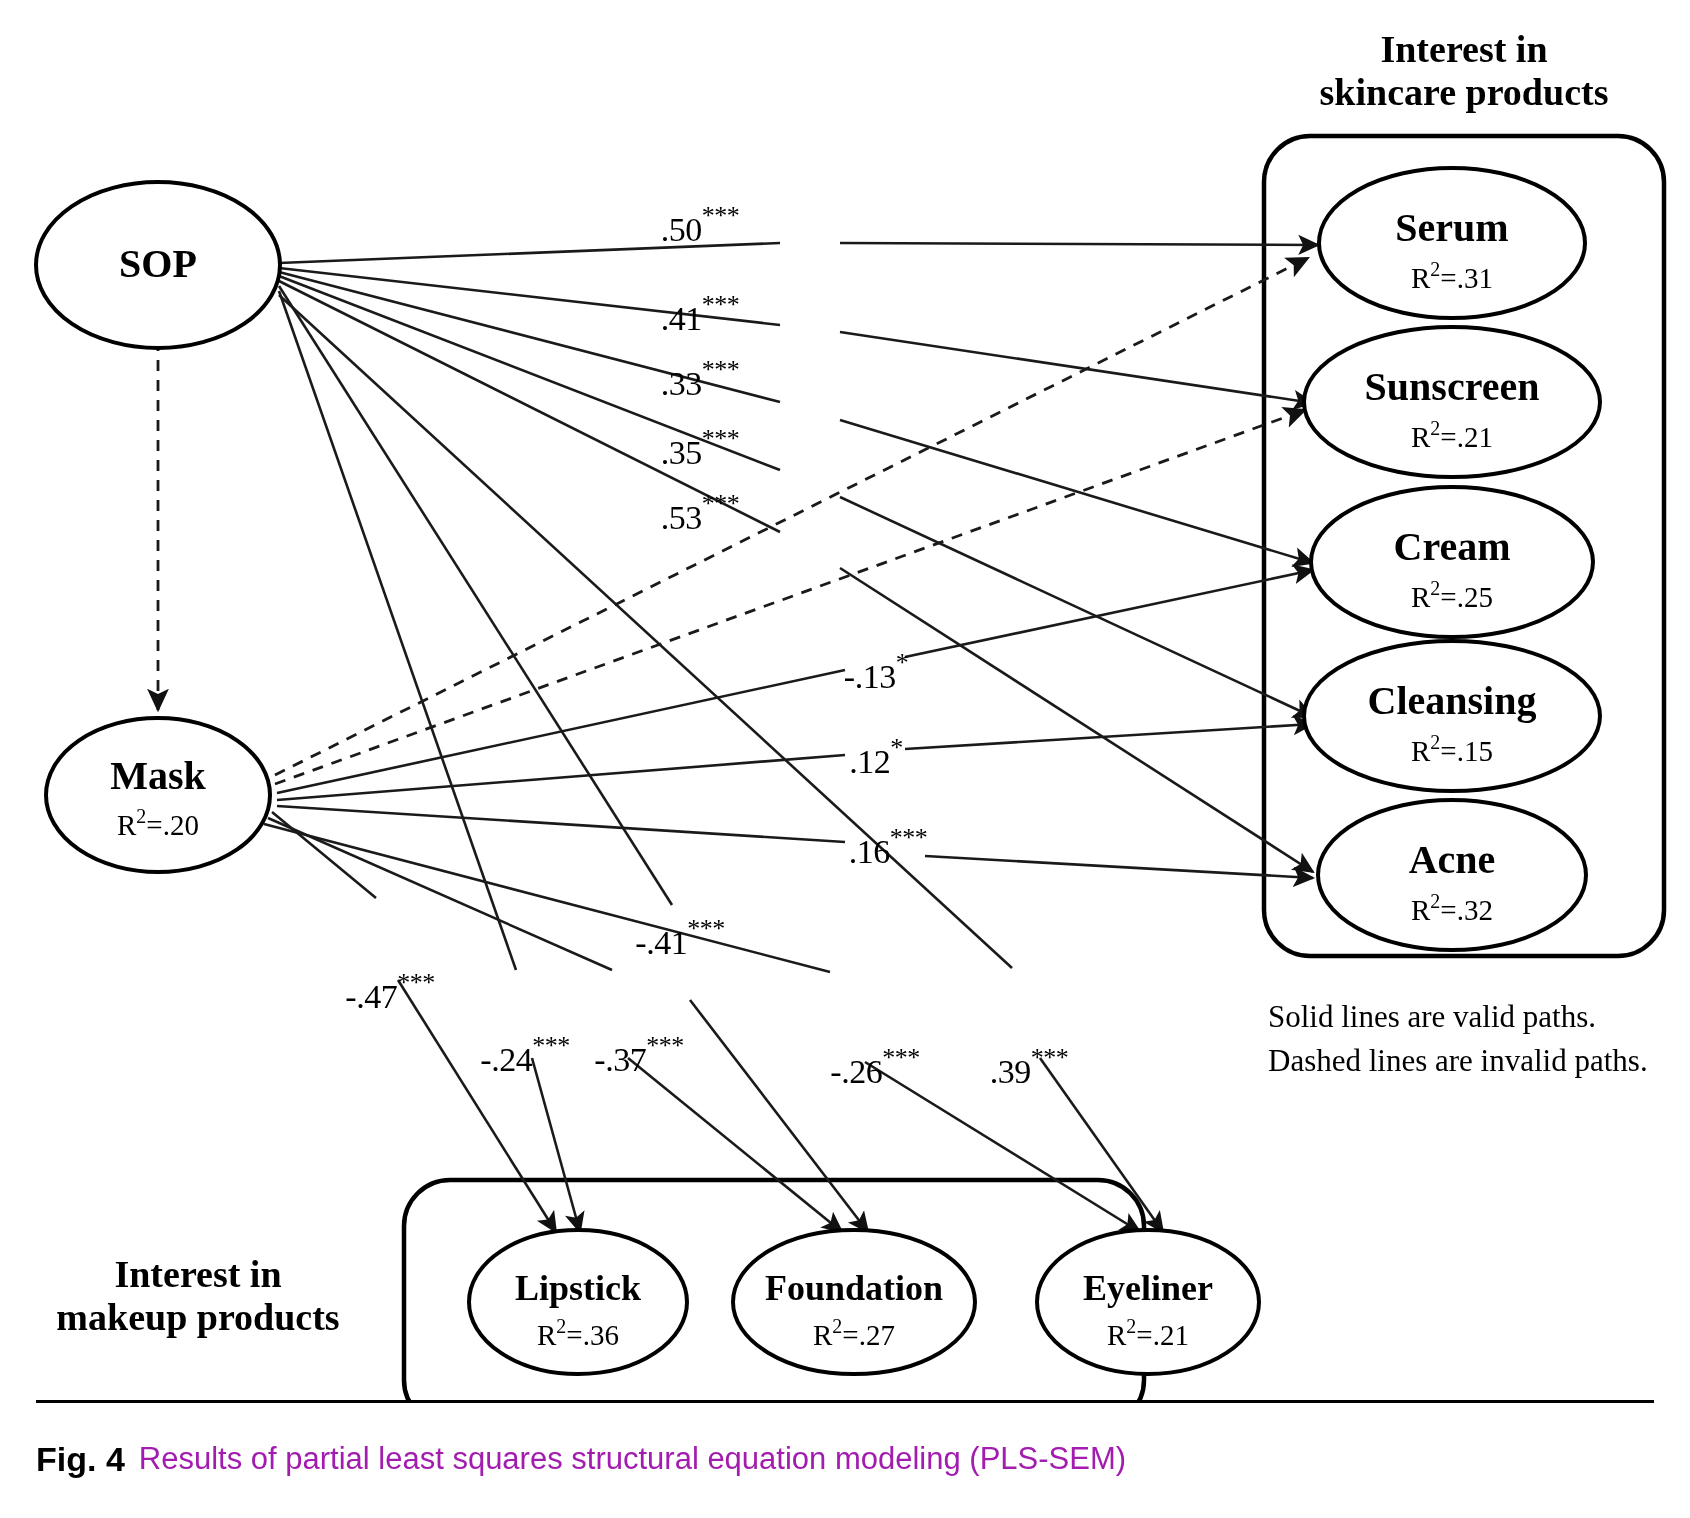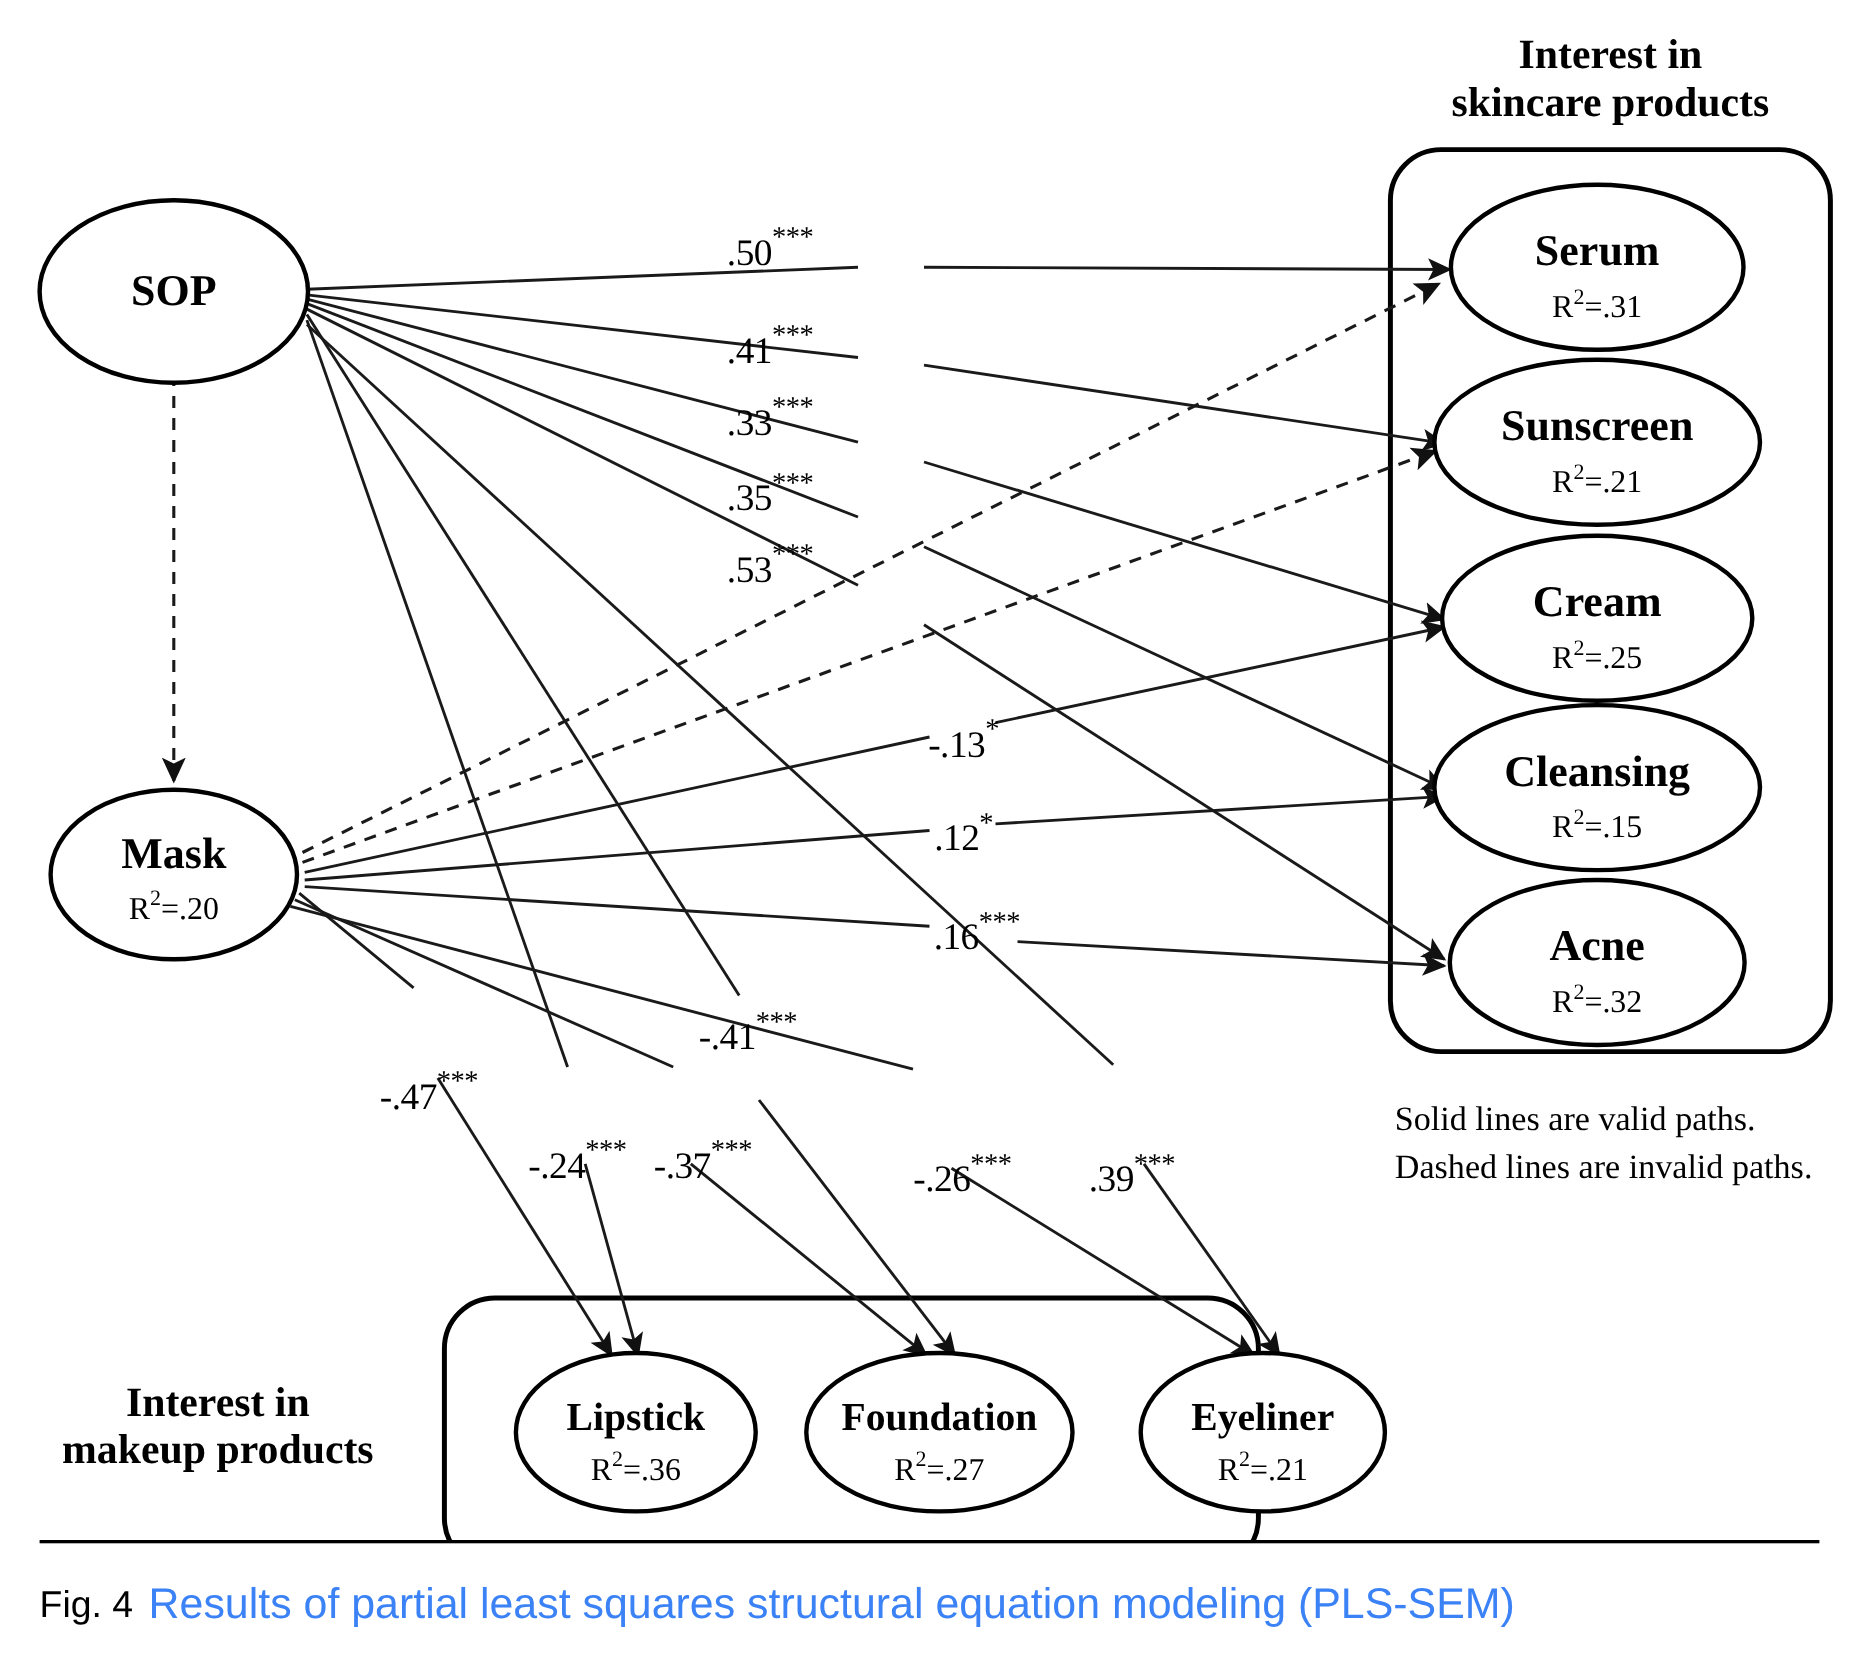--- a/index.html
+++ b/index.html
@@ -104,30 +104,30 @@
   .caption-rule {
     position: absolute;
     left: 36px;
     right: 36px;
     top: 0;
     height: 3px;
     background: #000000;
   }
   .caption-fig {
     font-family: "Liberation Sans", sans-serif;
-    font-weight: normal;
+    font-weight: bold;
     font-size: 34px;
     color: #000000;
     margin-right: 14px;
     white-space: nowrap;
   }
   .caption-text {
     font-family: "Liberation Sans", sans-serif;
-    font-size: 39px;
-    color: #3b82f6;
+    font-size: 31px;
+    color: #a21caf;
     white-space: nowrap;
   }
 </style>
 </head>
 <body>
 
 <div id="figure-root">
 
   <svg id="diagram" viewBox="0 0 1690 1518">
     <defs>

